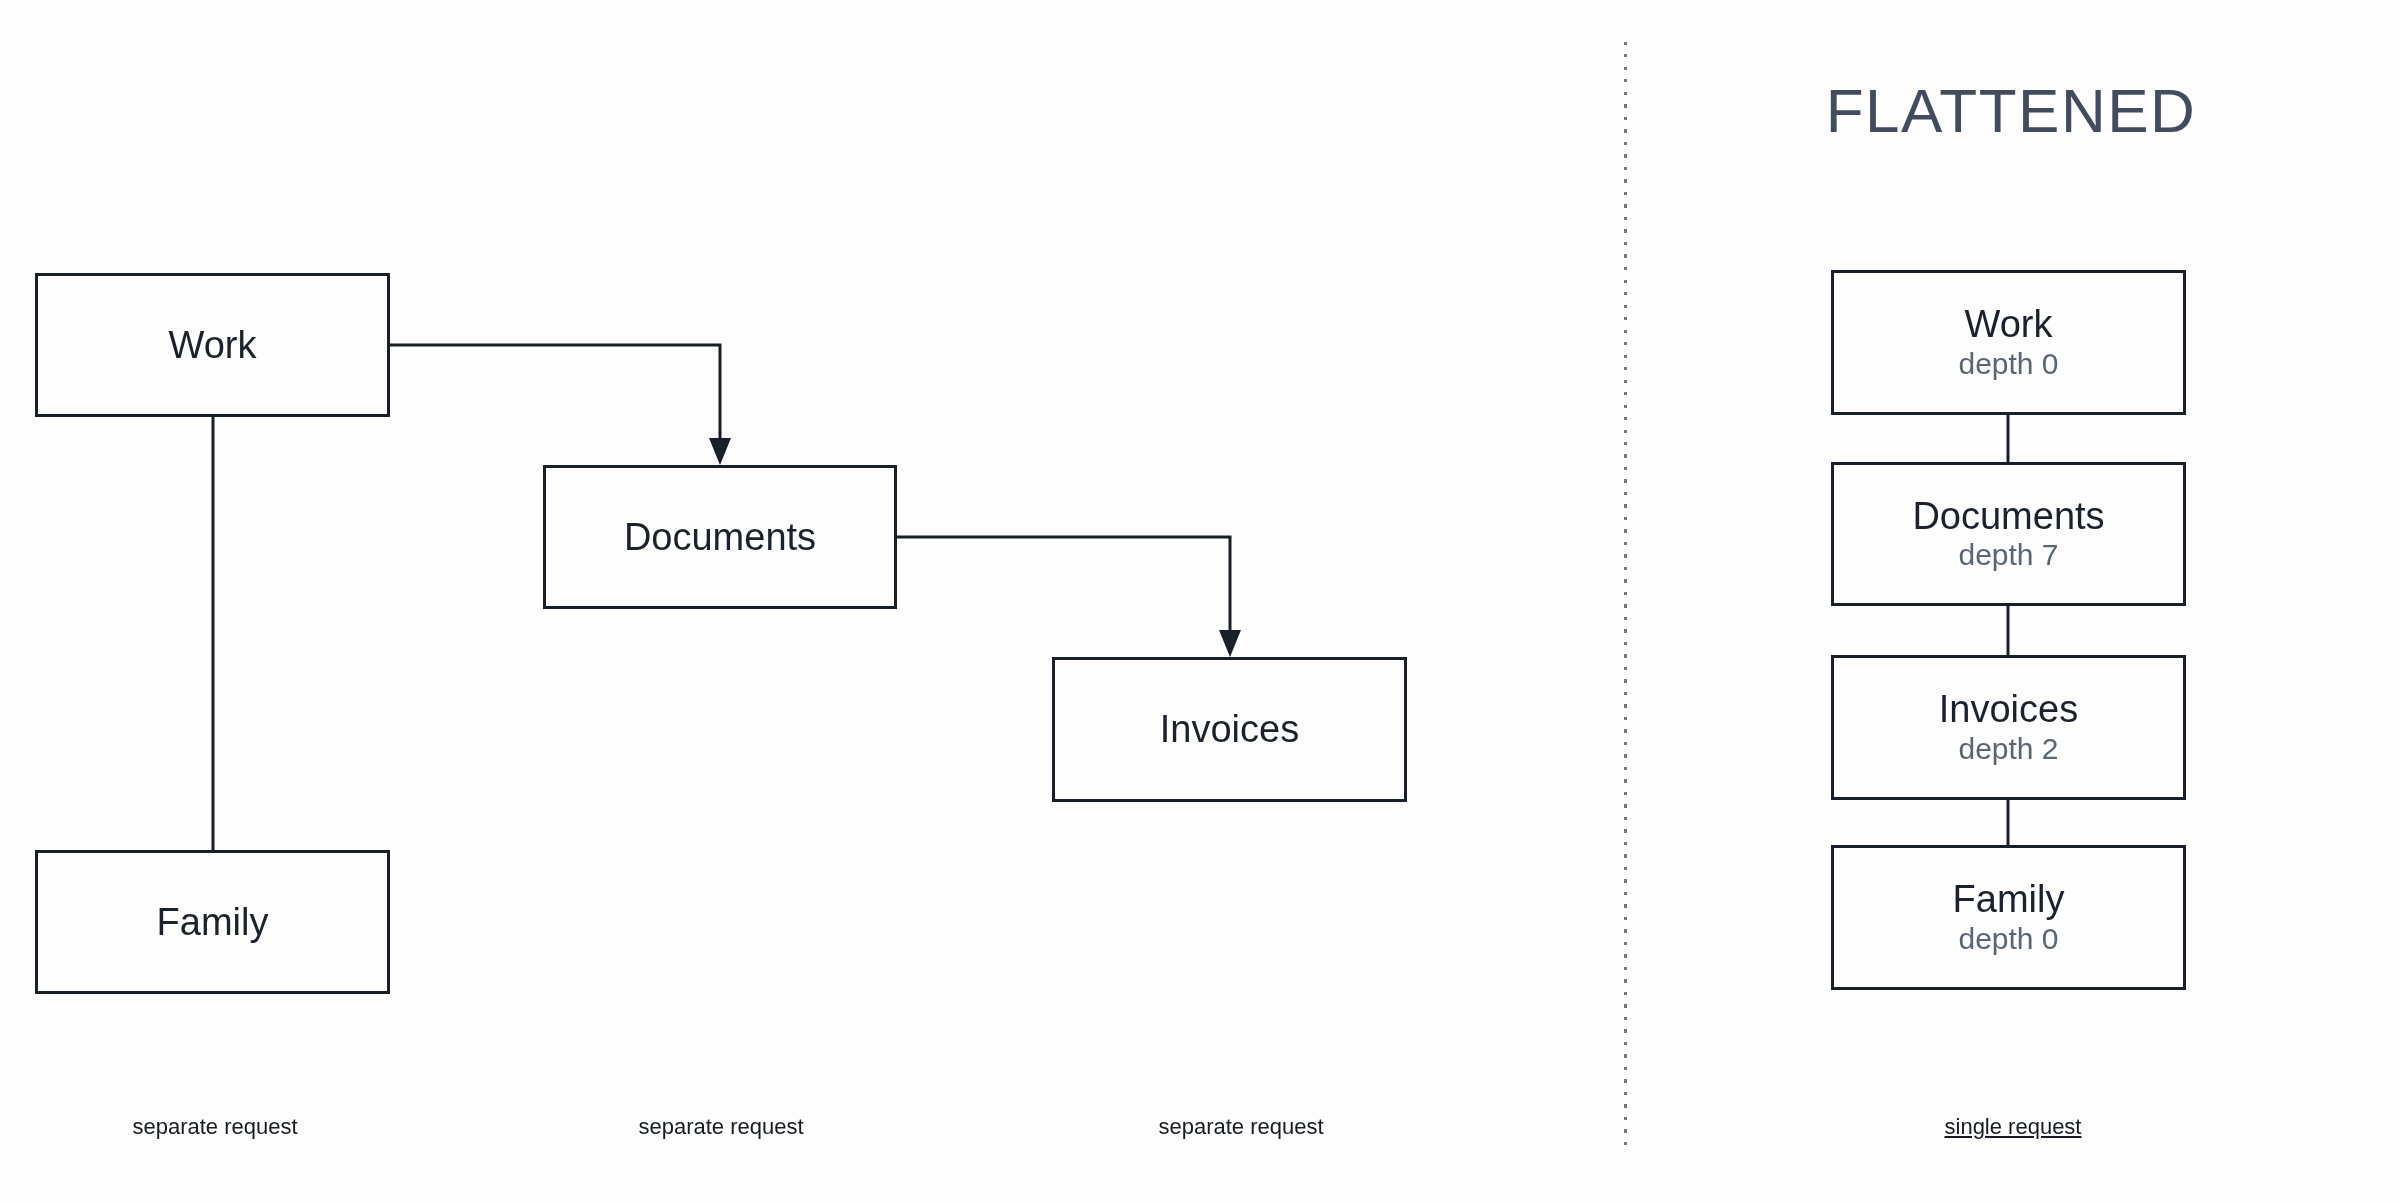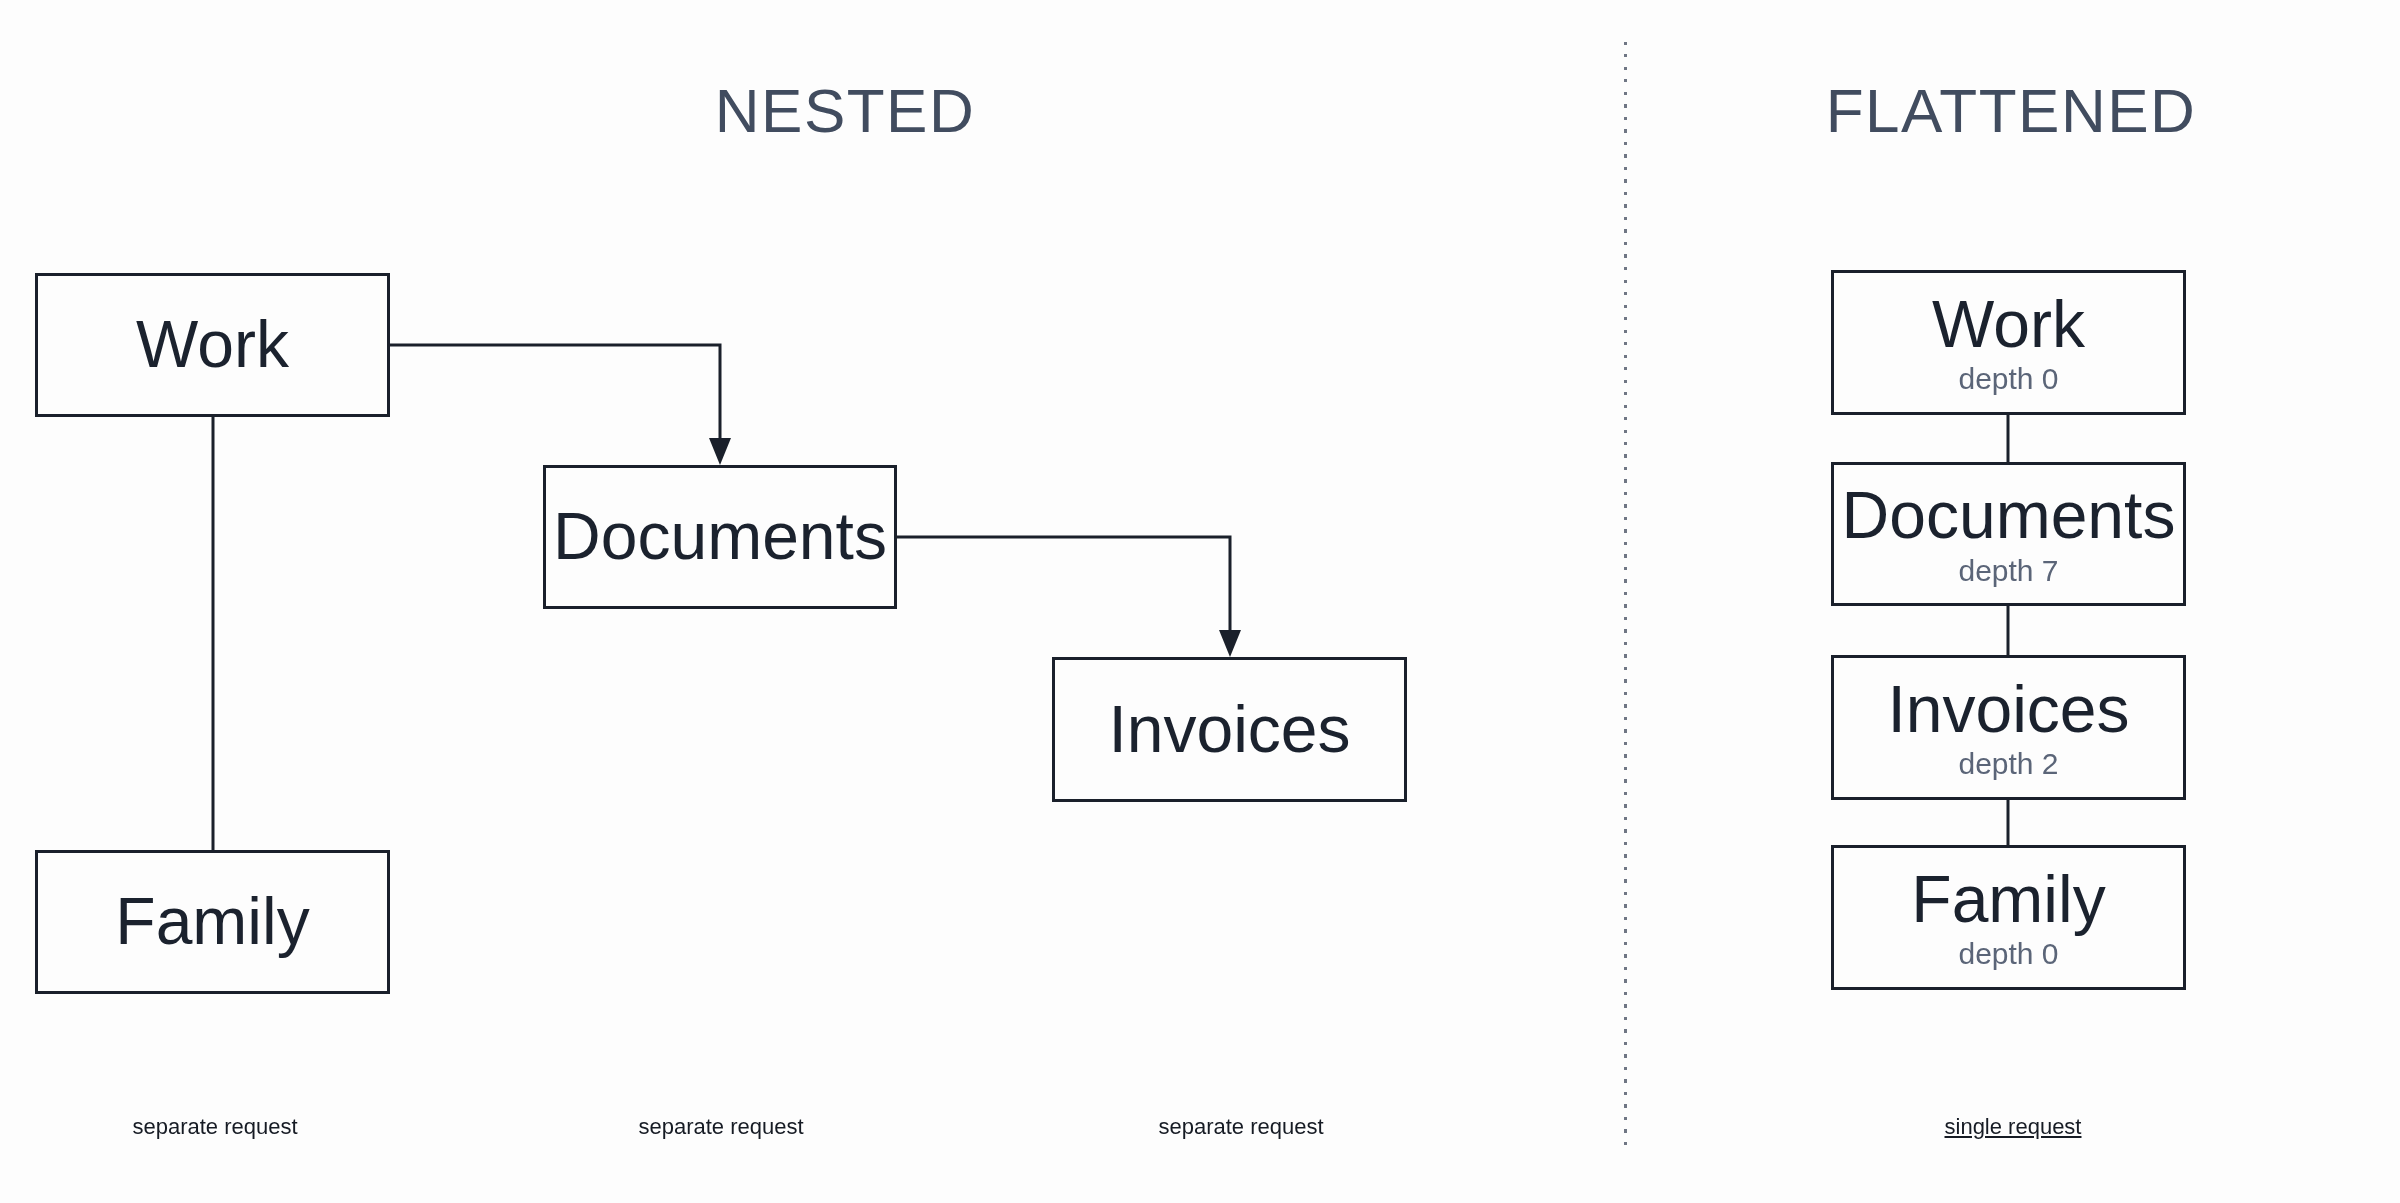--- a/index.html
+++ b/index.html
@@ -18,21 +18,21 @@
   .title-flattened{left:2011px;text-align:right;}
   
   .node{
     position:absolute;box-sizing:border-box;
     border:3px solid var(--box-border,#1a202b);
     background:var(--box-bg,#fdfdfd);
     display:flex;flex-direction:column;align-items:center;justify-content:center;
     text-align:center;
   }
   .node .label{
-    font-size:66px;line-height:1.12;color:var(--box-label,#1b222e);
+    font-size:38px;line-height:1.12;color:var(--box-label,#1b222e);
     white-space:nowrap;
   }
   .node .depth{
     font-size:30px;line-height:1.2;margin-top:0;
     color:var(--depth-text,#5b6578);white-space:nowrap;
   }
   
   .n-work     {left:35px;  top:273px; width:355px; height:144px;}
   .n-documents{left:543px; top:465px; width:354px; height:144px;}
   .n-invoices {left:1052px;top:657px; width:355px; height:145px;}
@@ -66,21 +66,20 @@
   .fn-1{left:215px;}
   .fn-2{left:721px;}
   .fn-3{left:1241px;}
   .fn-single{left:2013px;text-decoration:underline;}
 </style>
 </head>
 <body>
 
 <div class="canvas">
 
-  <div class="section-title title-nested">NESTED</div>
   <div class="section-title title-flattened">FLATTENED</div>
 
   <svg class="connectors" viewBox="0 0 2400 1203" xmlns="http://www.w3.org/2000/svg">
 
     <path d="M390,345 L720,345 L720,440"></path>
     <polygon points="720,465 709,438 731,438"></polygon>
 
     <path d="M897,537 L1230,537 L1230,632"></path>
     <polygon points="1230,657 1219,630 1241,630"></polygon>
 

